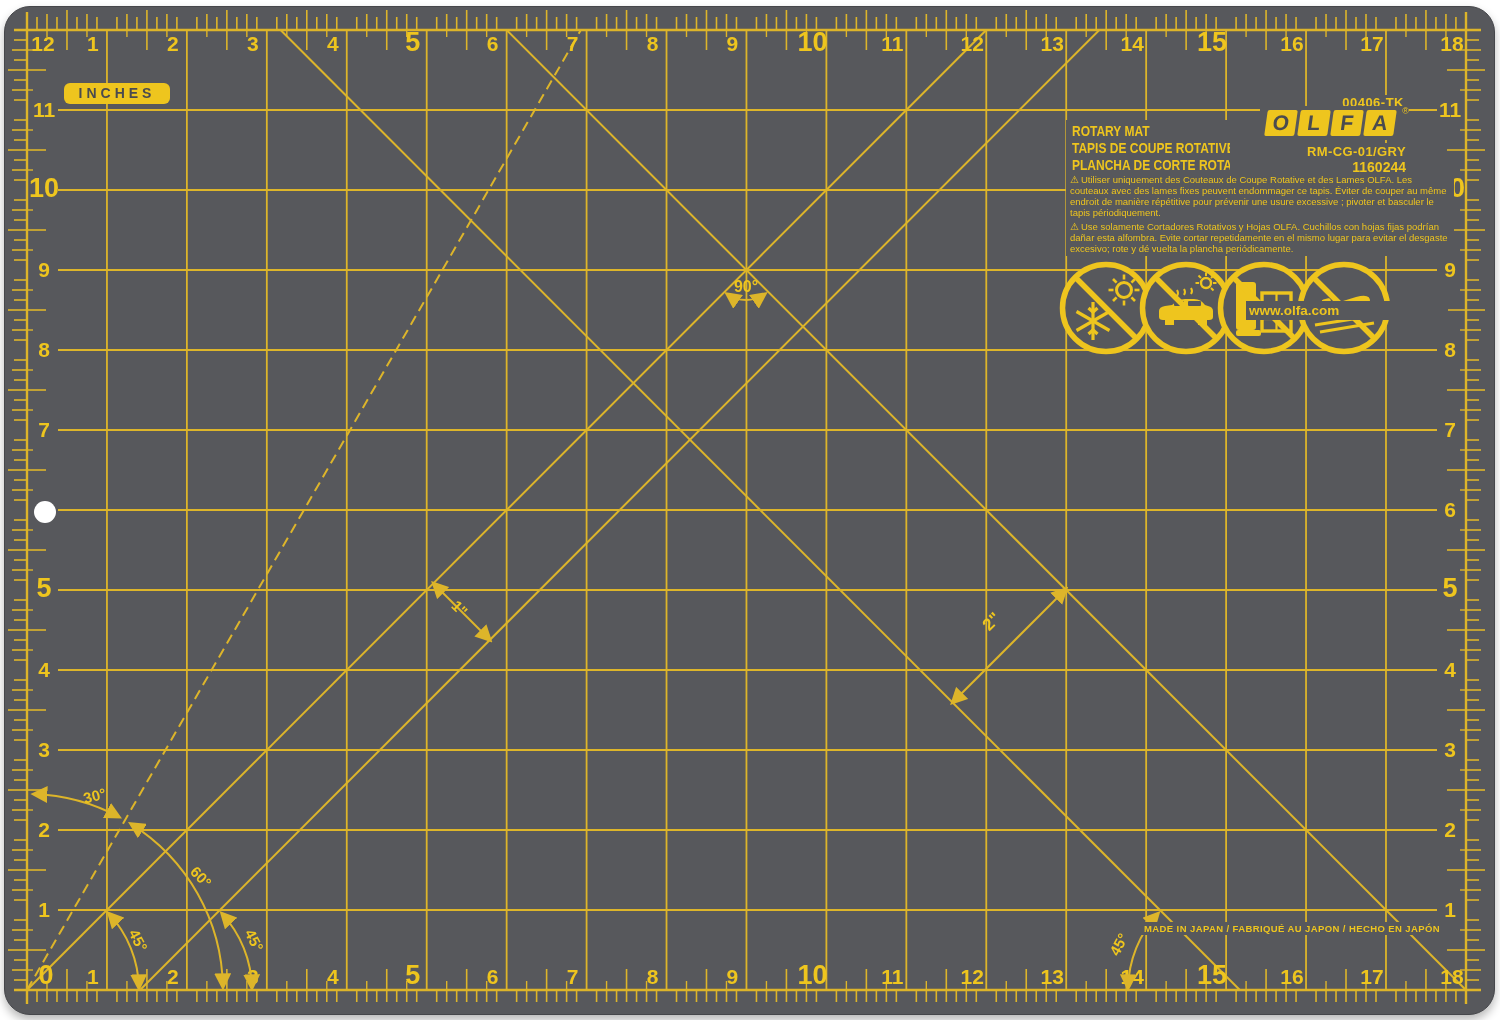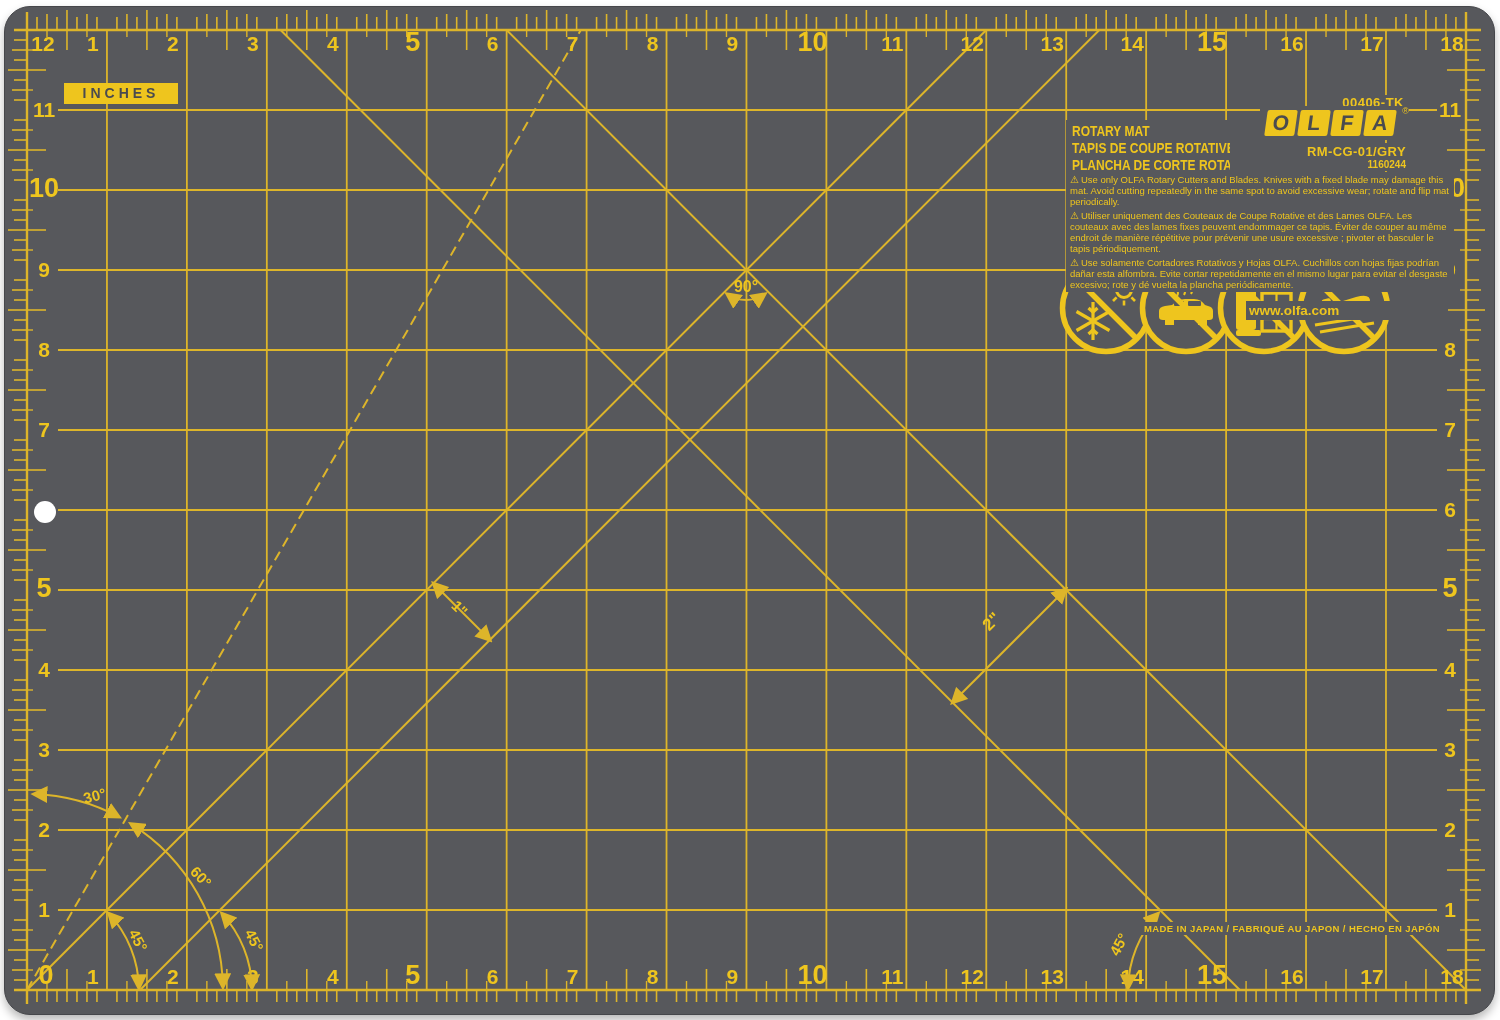--- a/index.html
+++ b/index.html
@@ -3,33 +3,33 @@
 <meta charset="utf-8">
 <style>
   html,body{margin:0;padding:0;background:#ffffff;}
   #stage{position:relative;width:1500px;height:1020px;background:#ffffff;overflow:hidden;
          font-family:"Liberation Sans",sans-serif;}
   #mat{position:absolute;left:4px;top:6px;width:1489px;height:1007px;background:#57585c;
        border:1px solid #46474b;border-radius:26px;box-shadow:0 5px 10px rgba(0,0,0,.28);}
   #mat-svg{position:absolute;left:0;top:0;}
   .blk{position:absolute;background:#57585c;color:#eec51e;}
   .cond{display:inline-block;transform:scaleX(.8);transform-origin:0 50%;white-space:nowrap;}
-  #badge-inches{left:64px;top:83px;width:114px;height:21px;background:#eec51e;color:#4a4b4f;
+  #badge-inches{left:64px;top:83px;width:106px;height:21px;background:#eec51e;color:#4a4b4f;
         font-weight:800;font-size:14px;letter-spacing:4px;text-align:center;line-height:21px;
-        border-radius:0;position:absolute;}
+        border-radius:6px;position:absolute;}
   #part-code{left:1316px;top:95px;width:88px;text-align:right;font-size:13px;font-weight:700;letter-spacing:.5px;}
   #titles{left:1066px;top:120px;width:252px;padding:2px 6px;font-size:15px;font-weight:700;line-height:17px;}
   #logo-block{left:1260px;top:106px;padding:4px 14px 4px 6px;}
   #logo{display:flex;gap:3px;transform:skewX(-8deg);}
   .logo-tile{width:30px;height:26px;background:#eec51e;border-radius:2px;color:#4a4b4f;
         font-size:21px;font-weight:800;text-align:center;line-height:26px;}
   #logo-reg{position:absolute;right:0;top:0;font-size:9px;color:#eec51e;}
   #model-block{left:1230px;top:143px;width:172px;text-align:right;padding:1px 4px;font-weight:700;}
   #model-code{font-size:13px;letter-spacing:.4px;}
-  #item-number{font-size:10px;}
+  #item-number{font-size:14px;}
   #warnings{left:1066px;top:172px;width:380px;padding:2px 4px;font-size:9.5px;line-height:11px;}
   #warnings p{margin:0 0 3px 0;}
   #warnings p:last-child{margin:0;}
   .warn-sym{font-size:10px;margin-right:2px;}
   #website{left:1246px;top:257px;width:196px;font-size:13.5px;font-weight:700;padding:2px 3px;margin-top:44px;}
   #made-in{left:1140px;top:922px;width:302px;text-align:left;font-size:9.5px;font-weight:700;
         letter-spacing:.4px;padding:1px 4px;}
 </style>
 </head>
 <body>
@@ -867,21 +867,20 @@
     </div>
     <span id="logo-reg">®</span>
   </div>
 
   <div class="blk" id="model-block">
     <div id="model-code">RM-CG-01/GRY</div>
     <div id="item-number">1160244</div>
   </div>
 
   <div class="blk" id="warnings">
-    <p><span class="warn-sym">⚠</span><span>Use only OLFA Rotary Cutters and Blades. Knives with a fixed blade may damage this mat. Avoid cutting repeatedly in the same spot to avoid excessive wear; rotate and flip mat periodically.</span></p>
     <p><span class="warn-sym">⚠</span><span>Utiliser uniquement des Couteaux de Coupe Rotative et des Lames OLFA. Les couteaux avec des lames fixes peuvent endommager ce tapis. Éviter de couper au même endroit de manière répétitive pour prévenir une usure excessive ; pivoter et basculer le tapis périodiquement.</span></p>
     <p><span class="warn-sym">⚠</span><span>Use solamente Cortadores Rotativos y Hojas OLFA. Cuchillos con hojas fijas podrían dañar esta alfombra. Evite cortar repetidamente en el mismo lugar para evitar el desgaste excesivo; rote y dé vuelta la plancha periódicamente.</span></p>
   </div>
 
   <div class="blk" id="website">www.olfa.com</div>
 
   <div class="blk" id="made-in">MADE IN JAPAN / FABRIQUÉ AU JAPON / HECHO EN JAPÓN</div>
 </div>
 
 </body></html>

